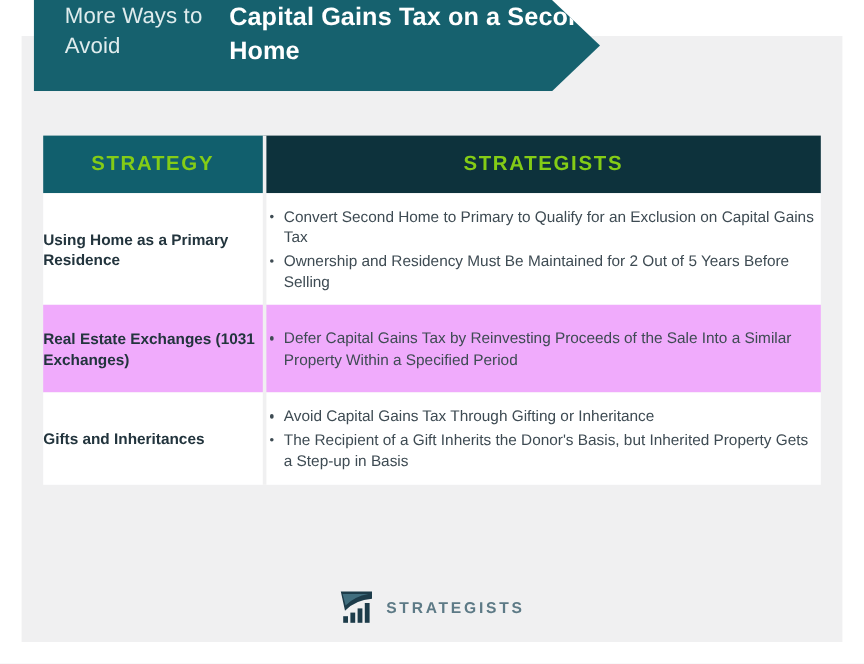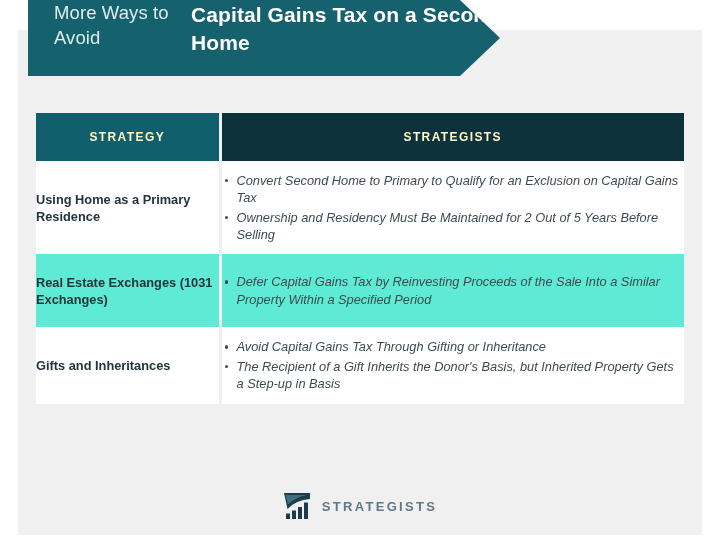--- a/index.html
+++ b/index.html
@@ -69,24 +69,24 @@
     table-layout: fixed;
   }
   #strategy-table col.c-strategy { width: 184px; }
   #strategy-table col.c-desc { width: 464px; }
 
   #strategy-table thead th {
     height: 48px;
     padding: 0;
     vertical-align: middle;
     text-align: center;
-    font-size: 12px;
+    font-size: 17px;
     font-weight: 700;
     letter-spacing: 1.4px;
-    color: #fef9c3;
+    color: #84cc16;
   }
   th.head-strategy { background: #115f6d; }
   th.head-desc {
     background: #0d323c;
     border-left: 3px solid #f0f0f1;
   }
 
   #strategy-table tbody td {
     padding: 0;
     vertical-align: middle;
@@ -96,27 +96,26 @@
     font-size: 12.8px;
     font-weight: 700;
     line-height: 17px;
     color: #22343d;
   }
   td.cell-desc {
     padding: 12px 18px 12px 12px;
     border-left: 3px solid #f0f0f1;
   }
   tr.row-odd td { background: #ffffff; }
-  tr.row-even td { background: #5eead4; }
+  tr.row-even td { background: #f0abfc; }
 
   ul.bullets {
     list-style: none;
     margin: 0;
     padding: 0;
-    font-style: italic;
   }
   ul.bullets li {
     position: relative;
     padding-left: 15px;
     font-size: 12.8px;
     line-height: 17.5px;
     color: #3e4b53;
     margin: 0 0 2px 0;
   }
   ul.bullets li:last-child { margin-bottom: 0; }

